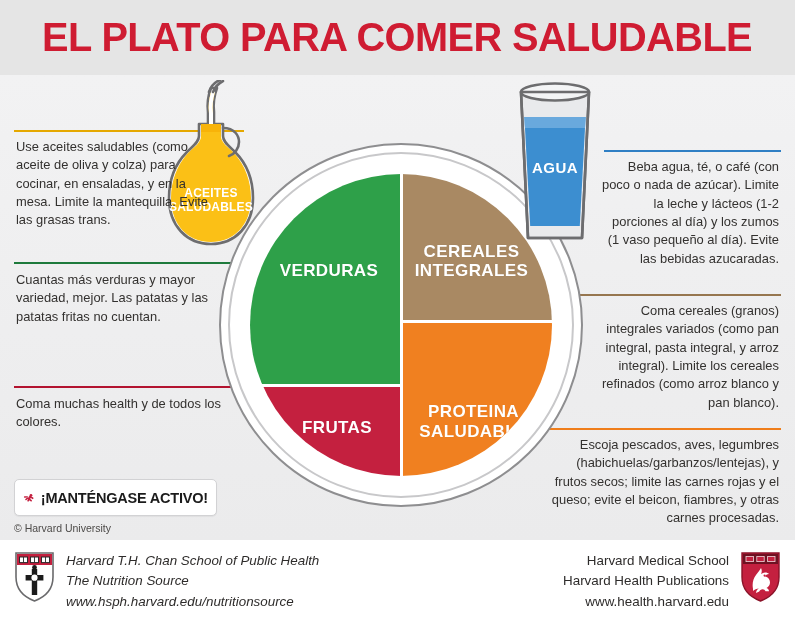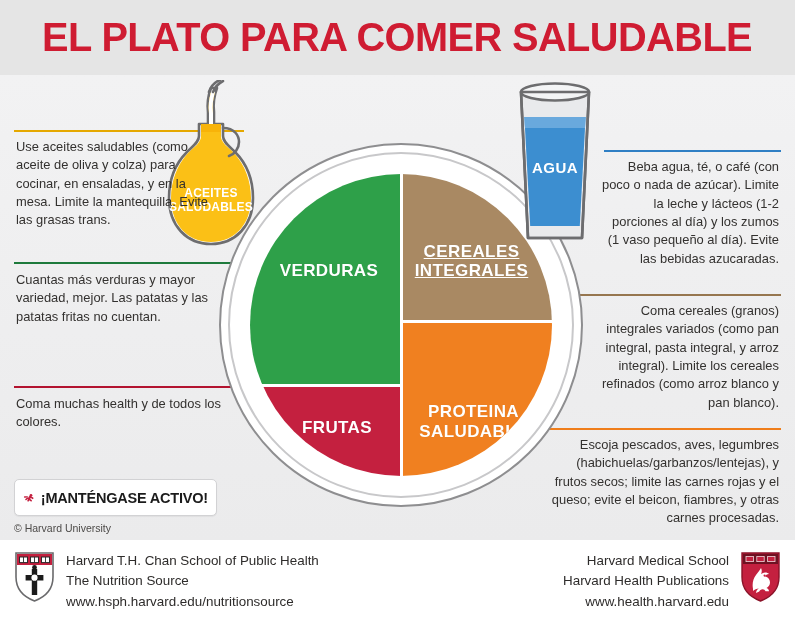--- a/index.html
+++ b/index.html
@@ -106,21 +106,21 @@
   }
   .active-badge .txt{
     font-size:14.5px;font-weight:bold;color:#1b1b1b;letter-spacing:-0.2px;white-space:nowrap;
   }
   .copyright{
     position:absolute;left:14px;top:447px;font-size:10.5px;color:#4c4a48;
   }
 
   
   .footer{position:absolute;left:0;top:540px;width:795px;height:87px;background:#ffffff;}
-  .foot-left{position:absolute;left:14px;top:11px;display:flex;gap:11px;align-items:flex-start;}
+  .foot-left{position:absolute;left:14px;top:11px;display:flex;gap:11px;align-items:flex-start;font-style:italic;}
   .foot-right{position:absolute;right:14px;top:11px;display:flex;gap:11px;align-items:flex-start;flex-direction:row;}
   .foot-lines{font-size:13.4px;line-height:1.52;color:#2e2c2b;}
   .foot-right .foot-lines{text-align:right;}
 </style>
 </head>
 <body>
 
 <div id="poster">
 
   <div class="title-bar">
@@ -140,21 +140,21 @@
       <div class="plate-outer-ring"></div>
       <div class="plate-inner-ring"></div>
       <div class="plate-food">
         <div class="quad q-veg" style="background:#2ea049;justify-content:center;">
           <span>VERDURAS</span>
         </div>
         <div class="quad q-fruit" style="background:#c4203f;">
           <span>FRUTAS</span>
         </div>
         <div class="quad q-grain" style="background:#a98963;">
-          <span style="white-space:pre-line;text-decoration:underline;">CEREALES
+          <span style="white-space:pre-line;">CEREALES
 INTEGRALES</span>
         </div>
         <div class="quad q-prot" style="background:#f08020;">
           <span style="white-space:pre-line;">PROTEINA
 SALUDABLE</span>
         </div>
       </div>
     </div>
 
     <svg class="oil-bottle" viewBox="0 0 96 170">

